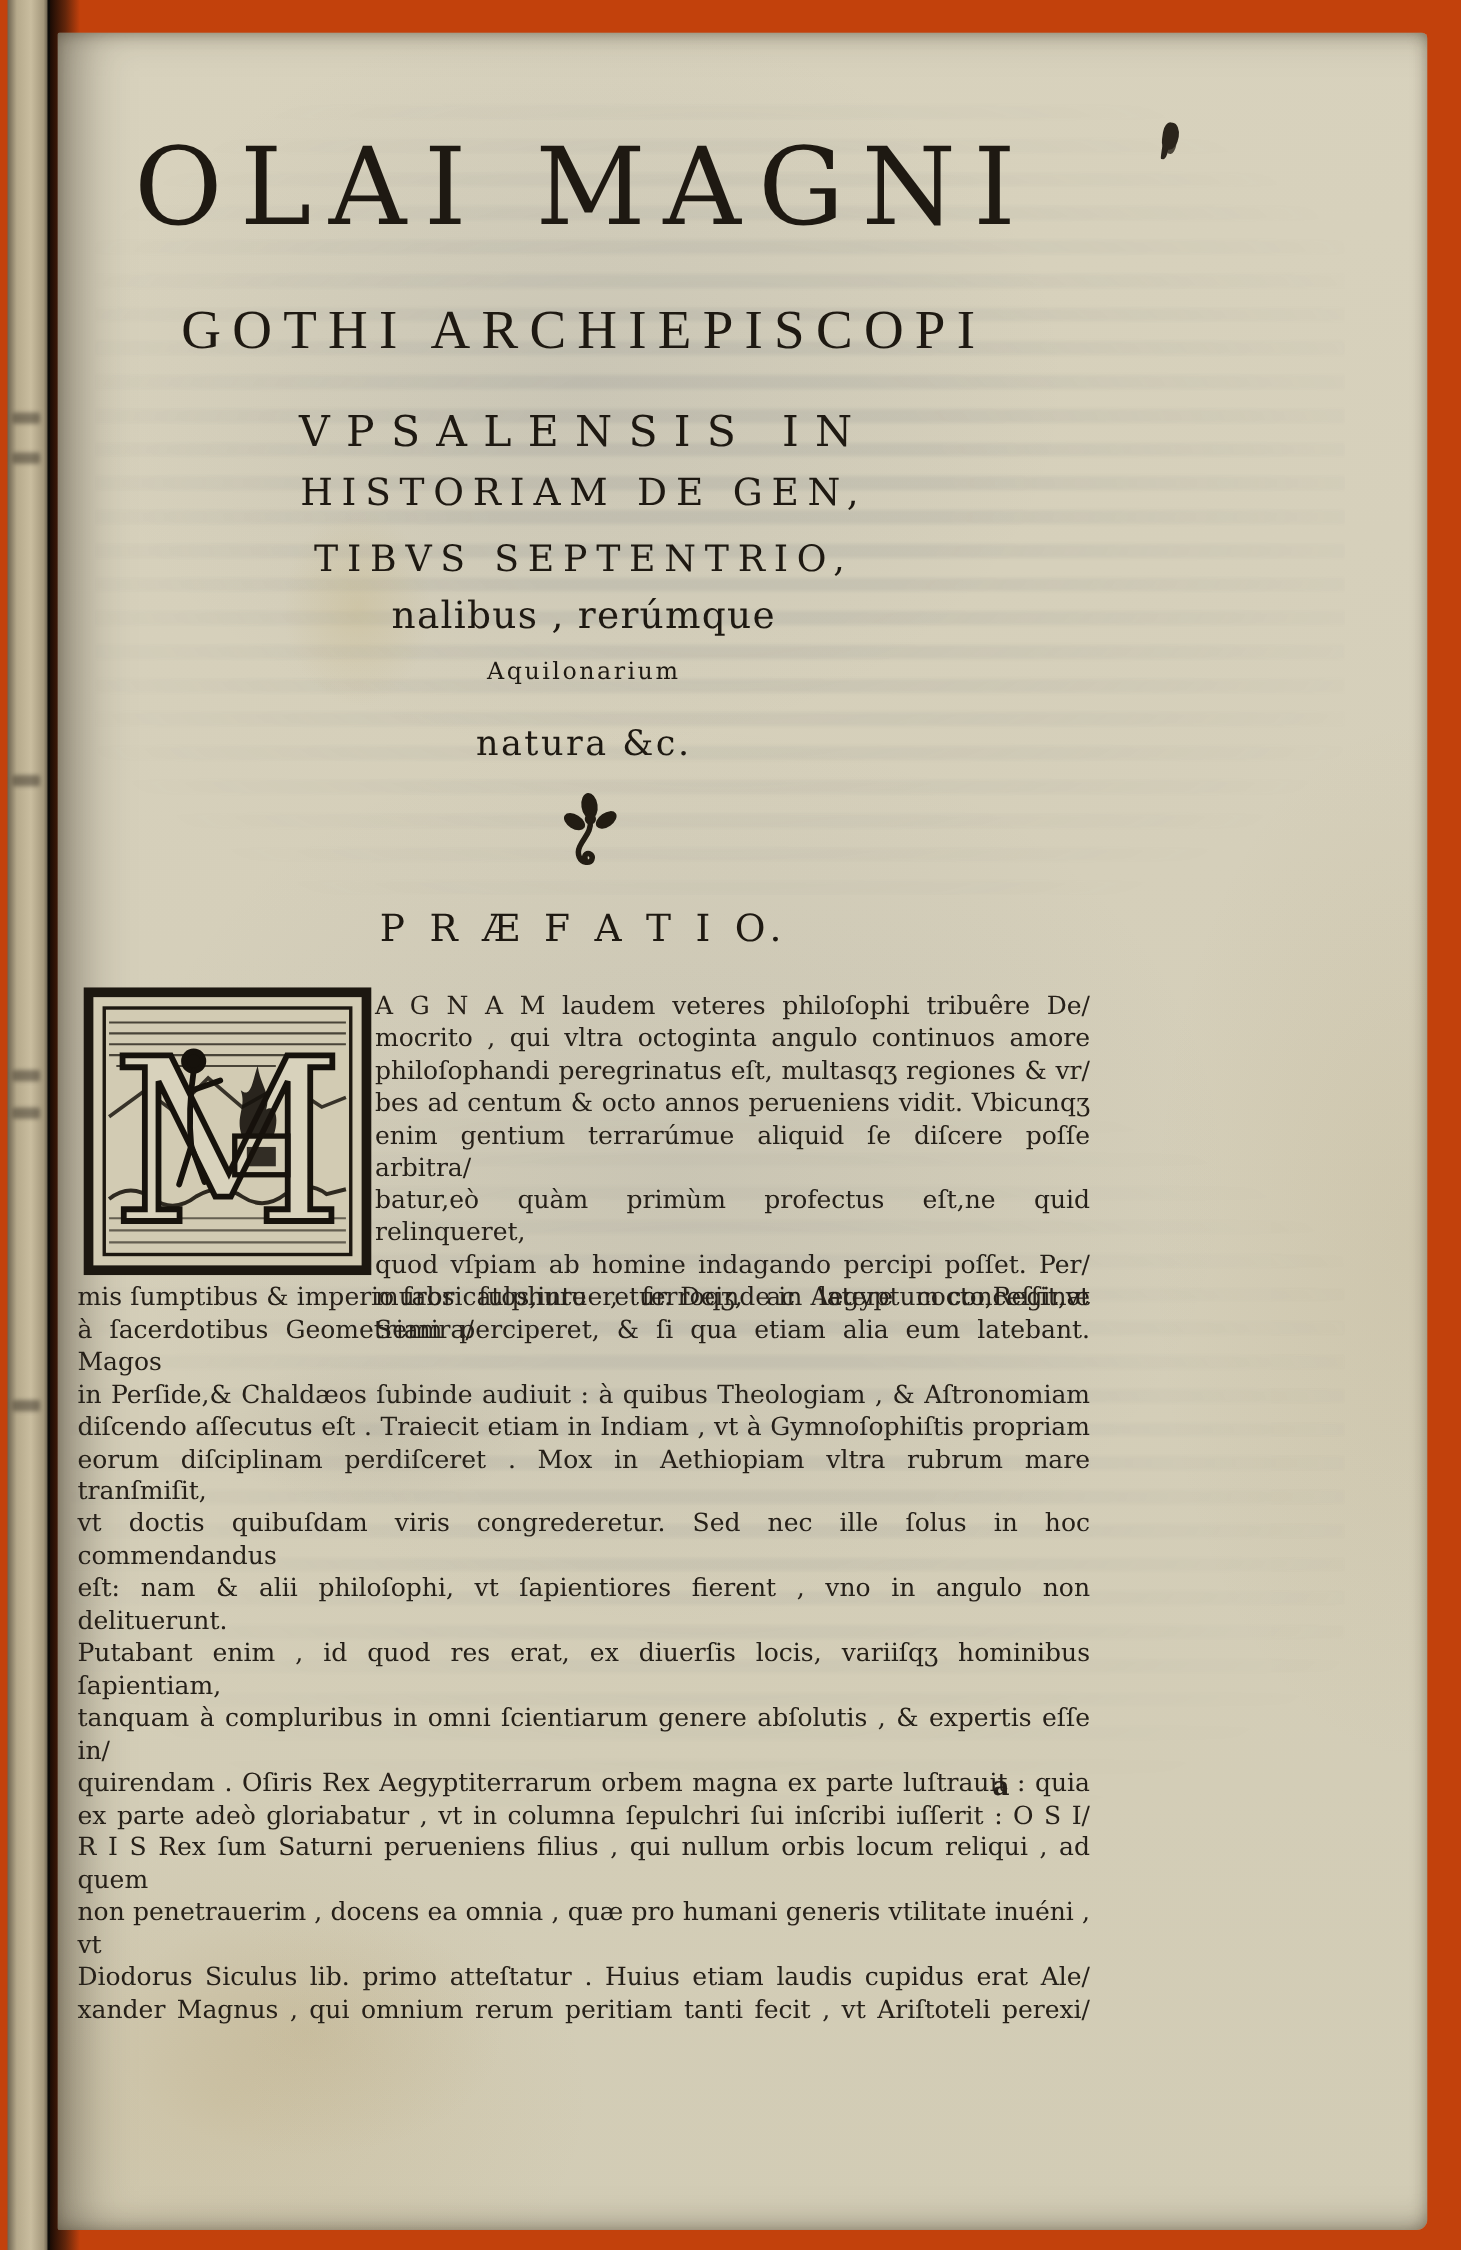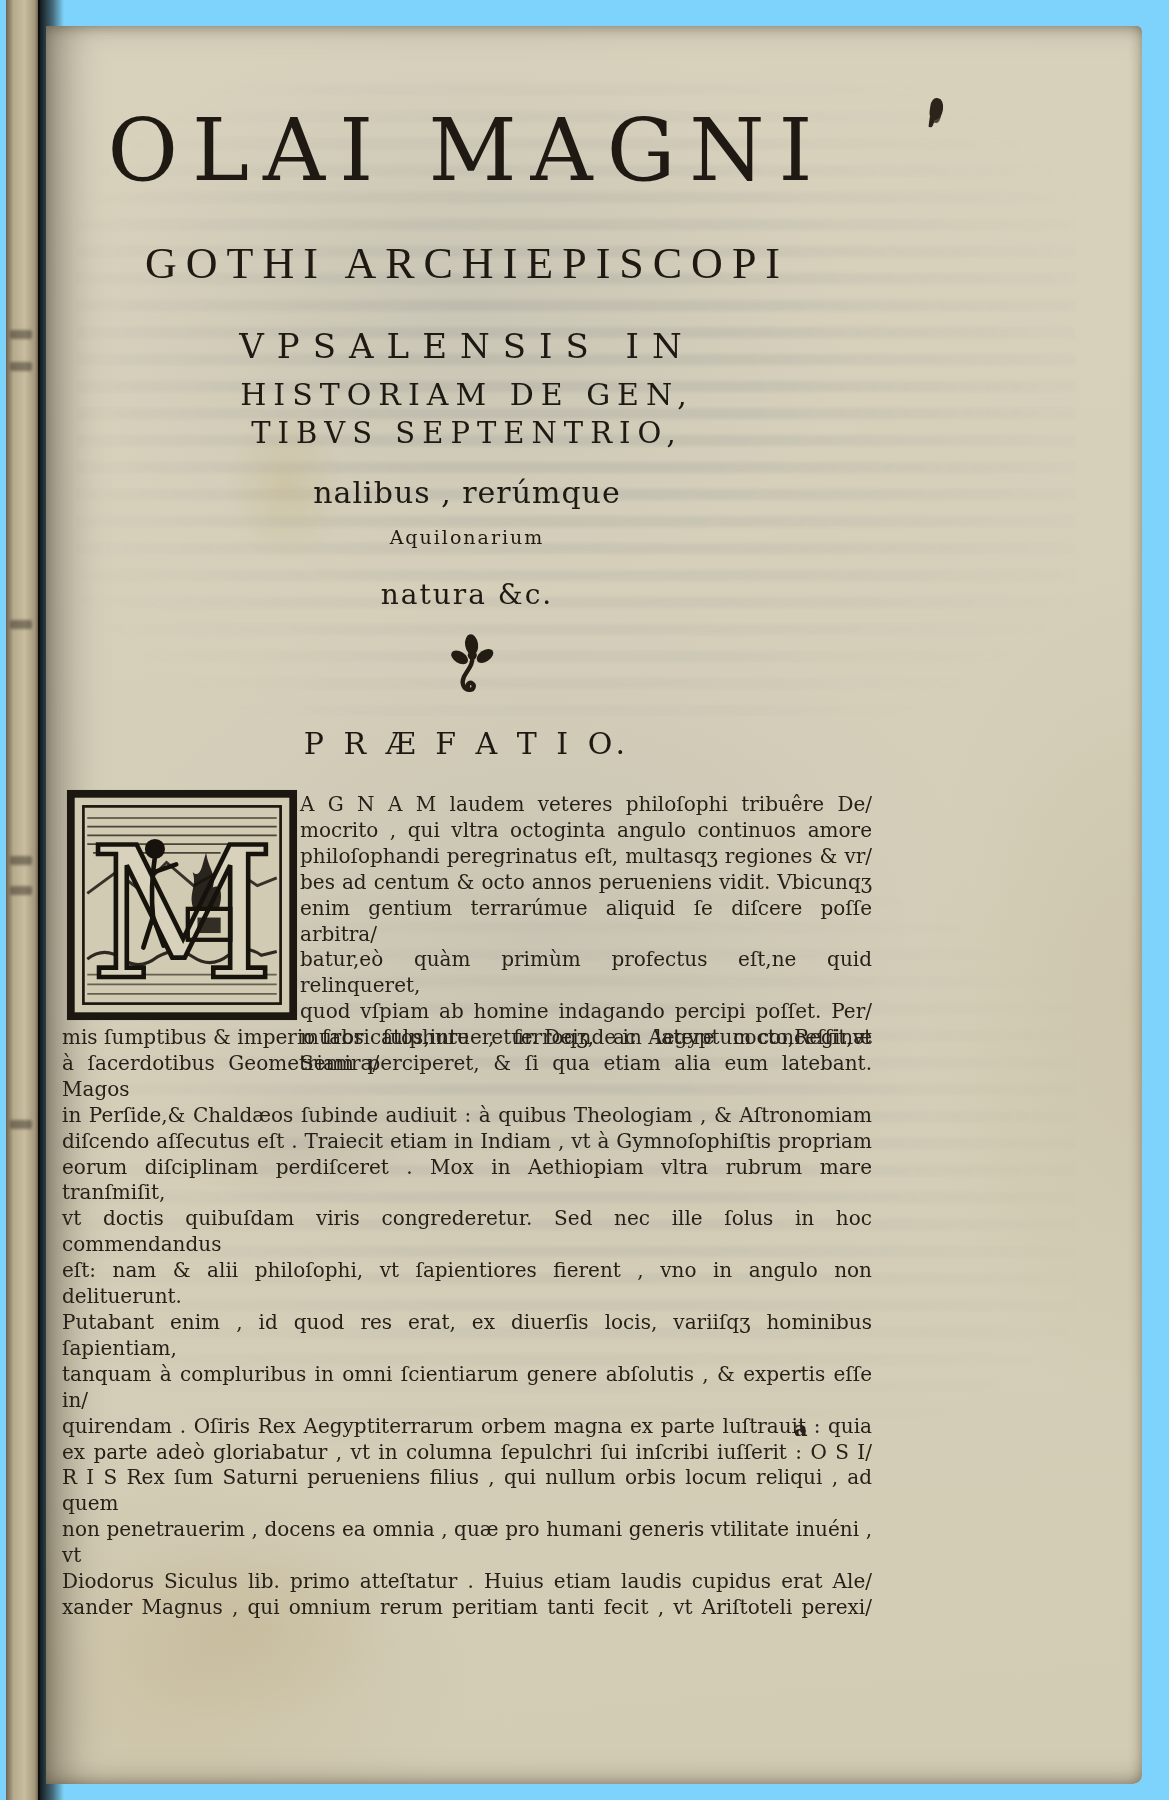--- a/index.html
+++ b/index.html
@@ -1,16 +1,16 @@
 <!DOCTYPE html>
 <html><head>
 <meta charset="utf-8">
 <style>
   html,body{margin:0;padding:0;background:#060504;}
-  .scene{position:relative;width:1169px;height:1800px;background:#7dd3fc;overflow:hidden;
+  .scene{position:relative;width:1169px;height:1800px;background:#c2410c;overflow:hidden;
          font-family:"DejaVu Serif","Liberation Serif",serif;}
   
   .underpage{position:absolute;left:6px;top:0;width:34px;height:1800px;
     background:linear-gradient(90deg,#6e6450 0%,#b6aa8c 22%,#c9bd9f 55%,#a3977b 85%,#4a4234 100%);}
   .underpage .frag{position:absolute;left:4px;width:22px;height:9px;border-radius:2px;
     background:rgba(40,33,24,.45);filter:blur(1.6px);}
   .gutter{position:absolute;left:38px;top:0;width:26px;height:1800px;
     background:linear-gradient(90deg,rgba(5,4,3,.95),rgba(20,15,10,.55) 55%,rgba(30,24,16,0));}
   
   .page{position:absolute;left:46px;top:26px;width:1096px;height:1758px;
@@ -80,21 +80,21 @@
     <div class="stain" style="left:40px;top:1500px;width:320px;height:200px;background:radial-gradient(ellipse,rgba(150,120,60,.12),transparent 70%);"></div>
     <div class="stain" style="left:180px;top:380px;width:120px;height:160px;background:radial-gradient(ellipse,rgba(190,170,110,.25),transparent 70%);"></div>
     <div class="stain" style="left:120px;top:1060px;width:260px;height:120px;background:radial-gradient(ellipse,rgba(80,75,70,.08),transparent 70%);"></div>
 
     <div class="inkspot"></div>
 
     <div class="tline t1" style="top:74px">OLAI MAGNI</div>
     <div class="tline t2" style="top:212px">GOTHI ARCHIEPISCOPI</div>
     <div class="tline t3" style="top:300px">VPSALENSIS IN</div>
     <div class="tline t4" style="top:351px">HISTORIAM DE GEN,</div>
-    <div class="tline t5" style="top:390px">TIBVS SEPTENTRIO,</div>
+    <div class="tline t5" style="top:404px">TIBVS SEPTENTRIO,</div>
     <div class="tline t6" style="top:449px">nalibus , rerúmque</div>
     <div class="tline t7" style="top:500px">Aquilonarium</div>
     <div class="tline t8" style="top:552px">natura &amp;c.</div>
 
     <svg class="fleuron" viewBox="0 0 40 44">
       <g fill="#221c13" stroke="none">
         <ellipse cx="19" cy="9" rx="4.6" ry="7.4" transform="rotate(-8 19 9)"></ellipse>
         <ellipse cx="10.5" cy="18" rx="4" ry="6.6" transform="rotate(-58 10.5 18)"></ellipse>
         <ellipse cx="28.5" cy="17" rx="4" ry="6.6" transform="rotate(55 28.5 17)"></ellipse>
         <circle cx="19.5" cy="16.5" r="3.2"></circle>

